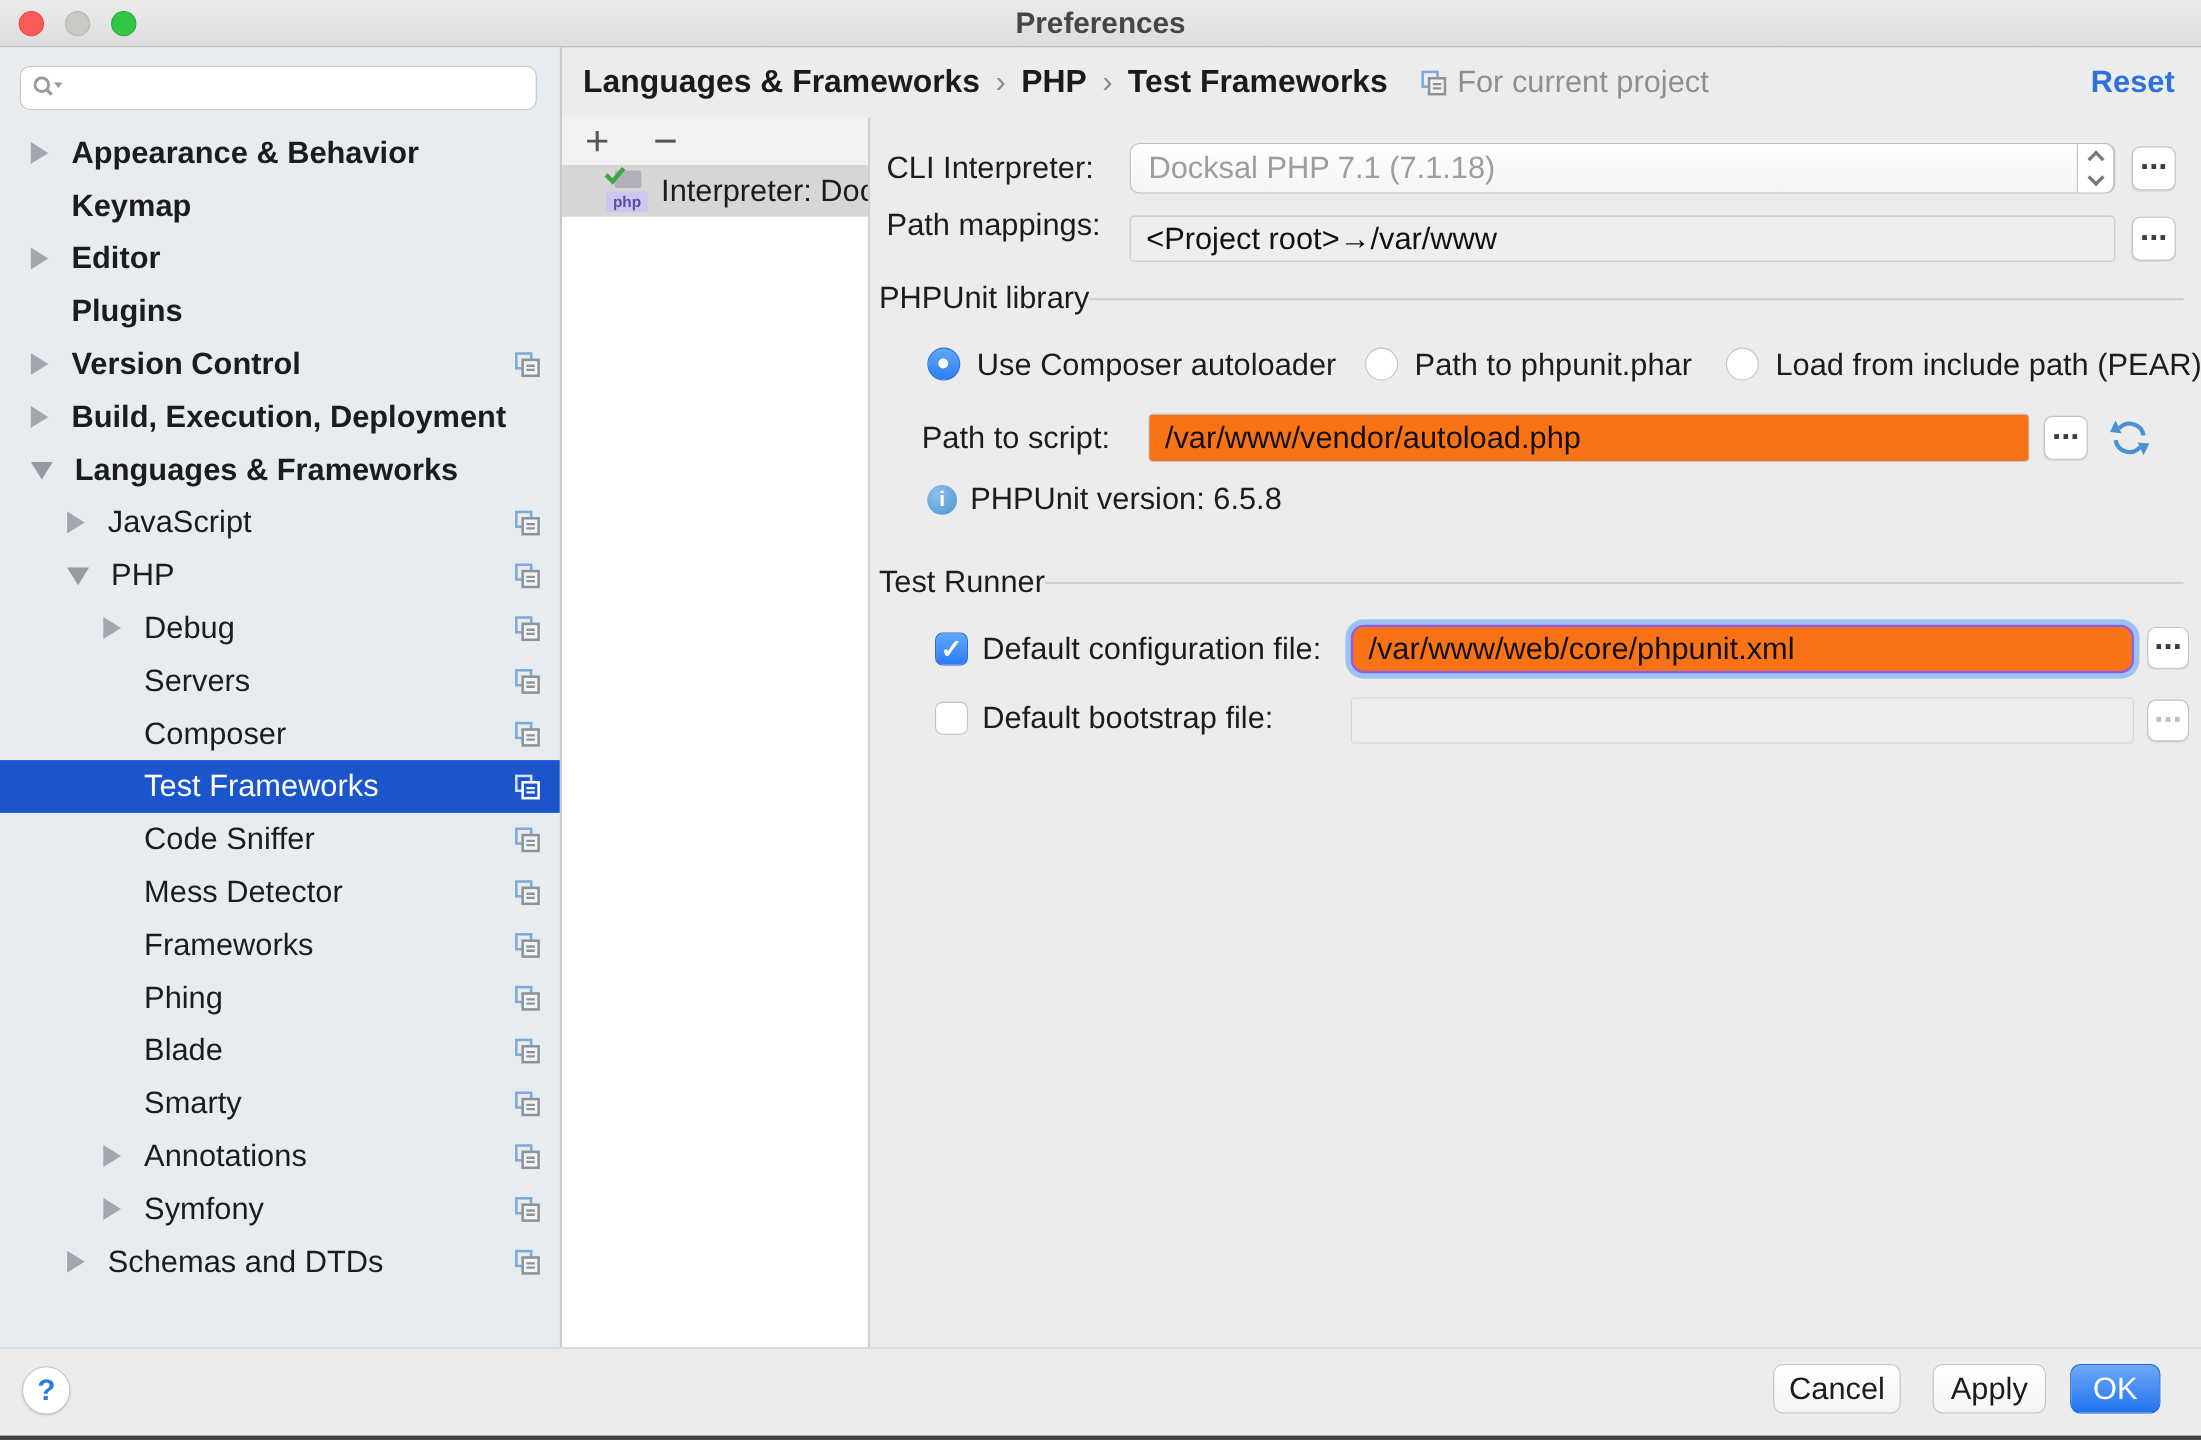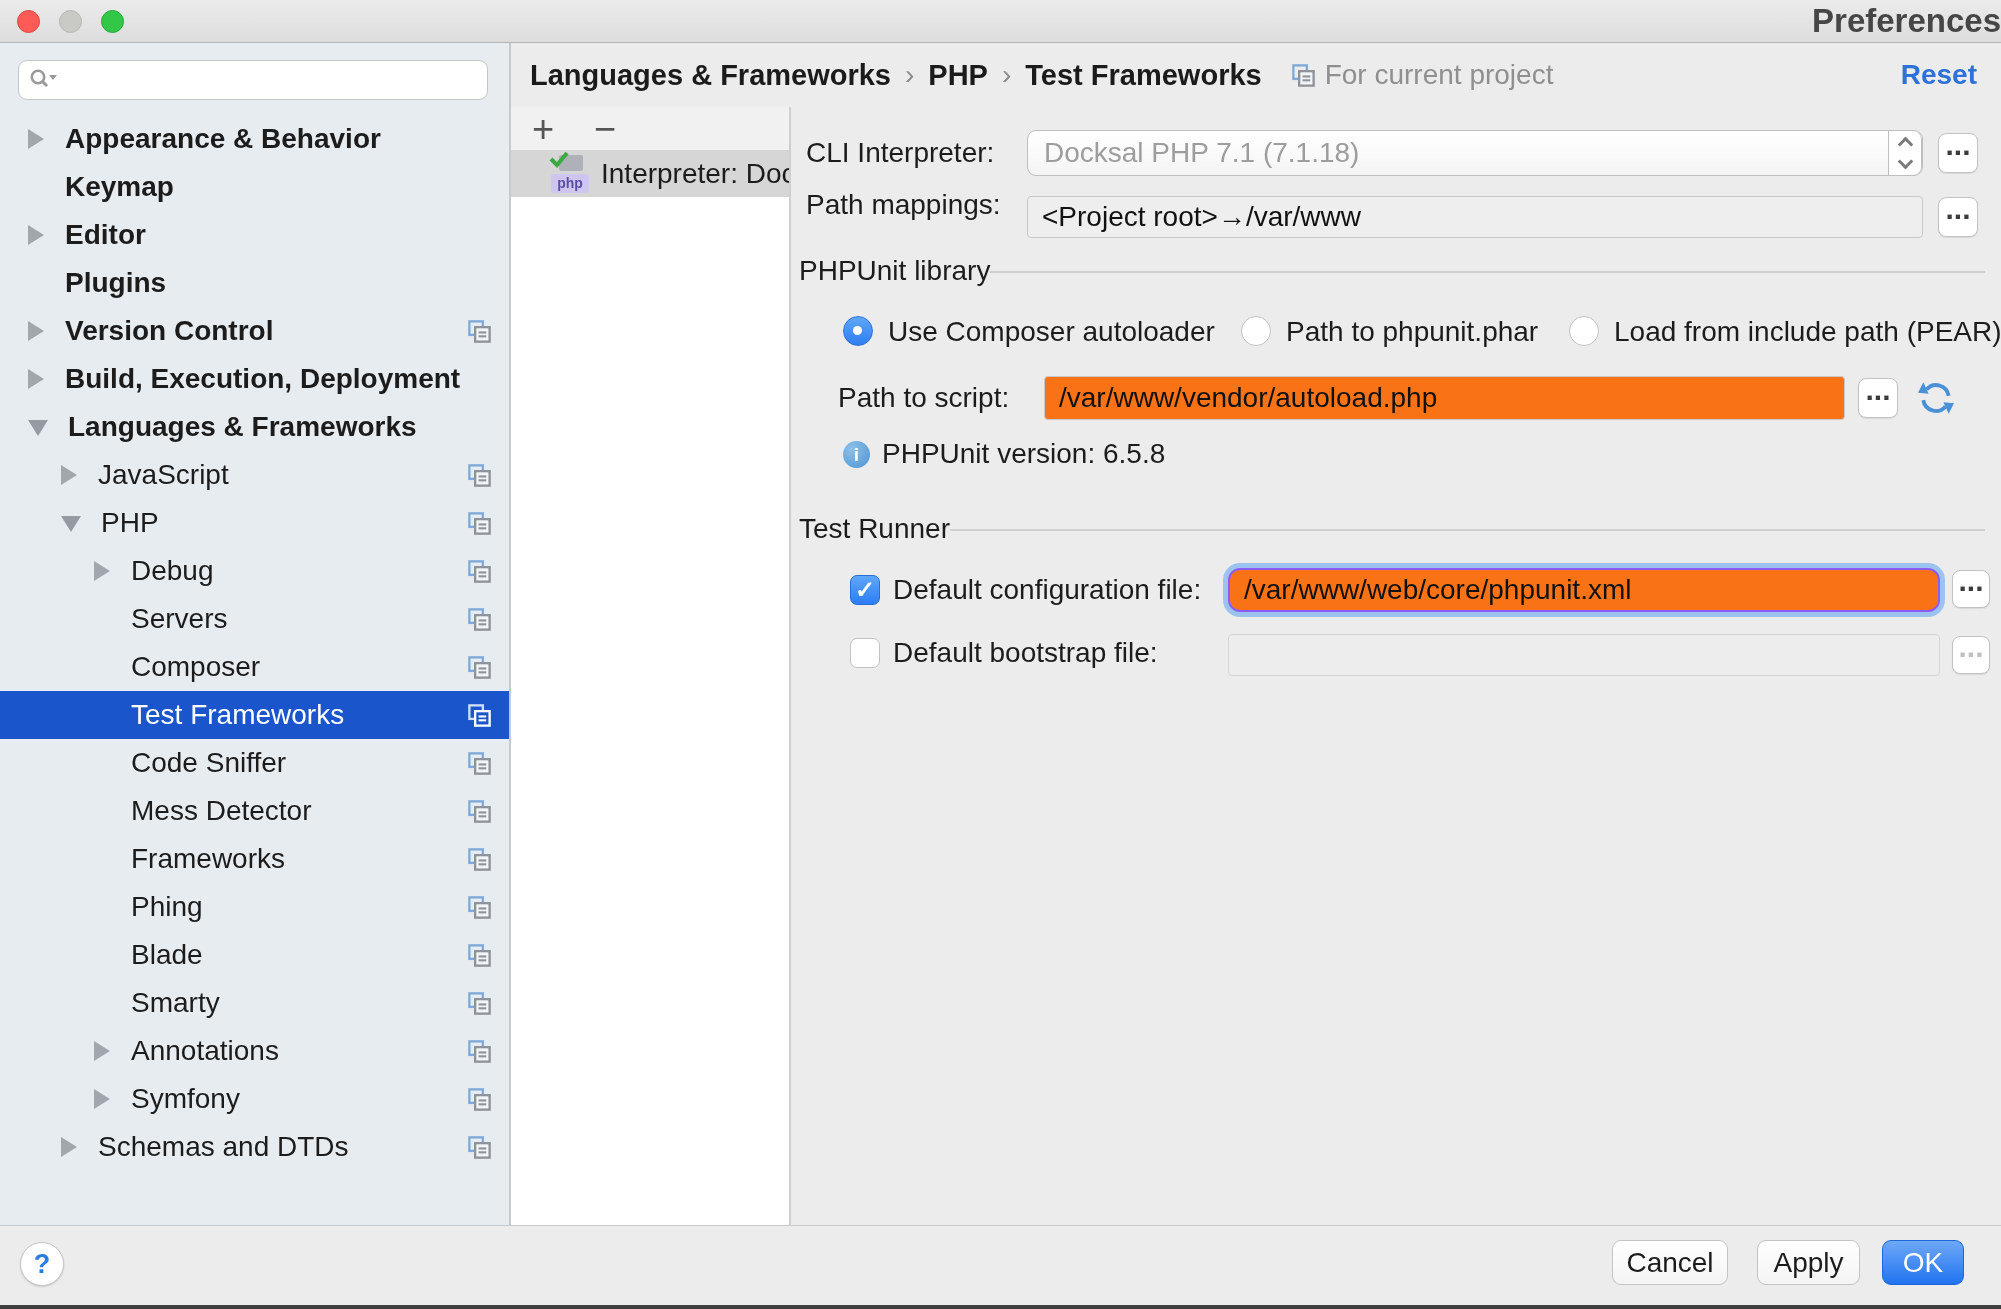--- a/index.html
+++ b/index.html
@@ -6,22 +6,22 @@
   *{box-sizing:border-box;font-family:"Liberation Sans",sans-serif;}
   .window{position:relative;width:2001px;height:1309px;background:#ececec;overflow:hidden;border-bottom:4px solid #3f3f3f;}
 
   
   .titlebar{position:absolute;left:0;top:0;width:2001px;height:43px;
     background:linear-gradient(#ebebeb,#dddddd);border-bottom:1.5px solid #b4b4b4;}
   .tl{position:absolute;top:10px;width:23px;height:23px;border-radius:50%;}
   .tl.red{left:17px;background:#fc5b57;border:1px solid #e14640;}
   .tl.gray{left:59px;background:#c9c9c5;border:1px solid #b7b7b3;}
   .tl.green{left:101px;background:#33c748;border:1px solid #24a939;}
-  .wtitle{position:absolute;left:0;right:0;top:0;height:43px;text-align:right;
-    line-height:42px;font-size:33px;font-weight:600;color:#464646;}
+  .wtitle{position:absolute;left:0;right:0;top:0;height:43px;text-align:center;
+    line-height:42px;font-size:27px;font-weight:600;color:#464646;}
 
   
   .sidebar{position:absolute;left:0;top:43px;width:509px;height:1182px;background:#e7ecf1;overflow:hidden;}
   .searchbox{position:absolute;left:18px;top:17px;width:470px;height:40px;background:#fff;
     border:1.5px solid #c6c6c6;border-radius:9px;display:flex;align-items:center;padding:0 10px;}
   .searchbox input{flex:1;border:none;outline:none;background:transparent;font-size:26px;color:#333;}
   .tree{position:absolute;left:0;top:72px;width:509px;}
   .trow{display:flex;align-items:center;height:48px;padding-right:16px;font-size:28px;color:#1c1c1c;cursor:default;}
   .trow .arrow{width:17px;height:20px;margin-right:20px;flex:none;}
   .arr-r{width:0;height:0;border-left:16px solid #a2a7ad;border-top:10px solid transparent;border-bottom:10px solid transparent;}

